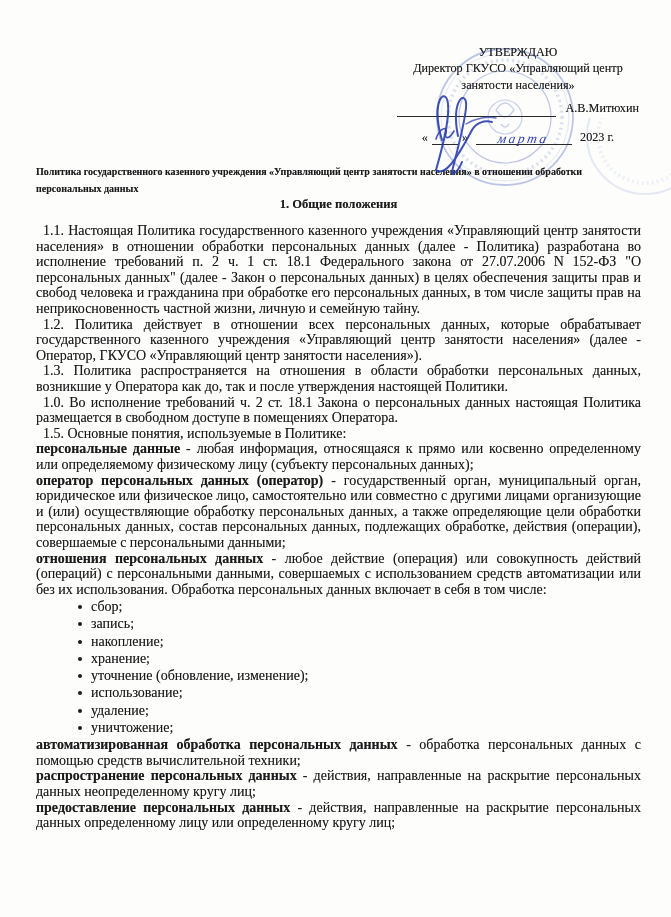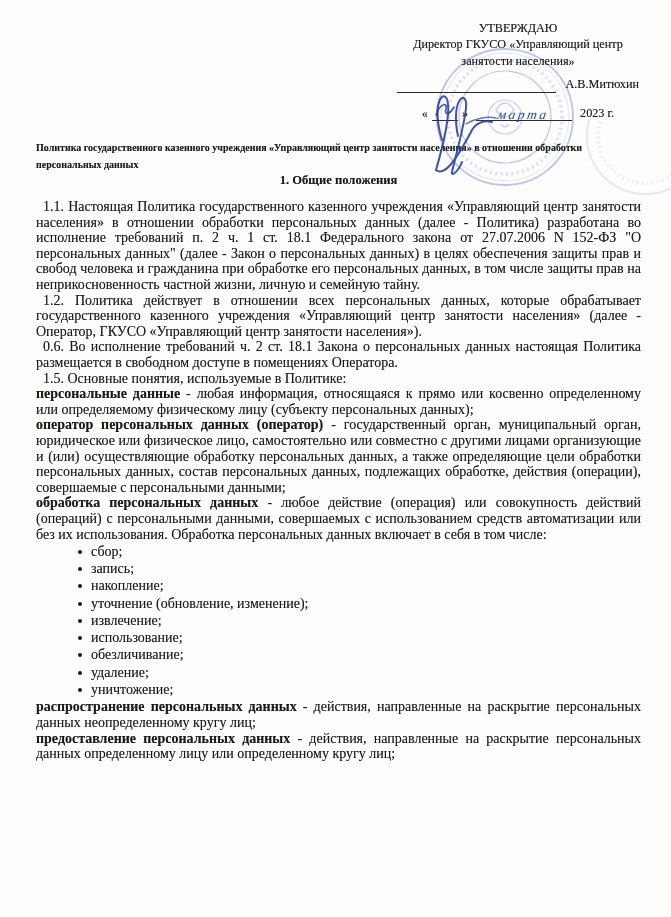--- a/index.html
+++ b/index.html
@@ -2,21 +2,21 @@
 <html lang="ru"><head>
 <meta charset="utf-8">
 <style>
   html,body { margin:0; padding:0; background:#e8e8e8; }
   .page {
     position:relative;
     width:671px; height:917px;
     margin:0 auto;
     background:#fdfdfb;
     box-sizing:border-box;
-    padding:20px 30px 0 36px;
+    padding:44px 30px 0 36px;
     font-family:"Liberation Serif","DejaVu Serif",serif;
     color:#1b1b1d;
     overflow:hidden;
     text-shadow:0 0 0.3px rgba(20,20,20,0.45);
   }
   
   .approval {
     width:242px;
     margin-left:auto;
     margin-right:2px;
@@ -156,36 +156,37 @@
     </div>
   </div>
 
   <div class="doc-title">Политика государственного казенного учреждения «Управляющий центр занятости населения» в отношении обработки персональных данных</div>
 
   <div class="section-heading">1. Общие положения</div>
 
   <div class="body-text">
     <p class="num">1.1. Настоящая Политика государственного казенного учреждения «Управляющий центр занятости населения» в отношении обработки персональных данных (далее - Политика) разработана во исполнение требований п. 2 ч. 1 ст. 18.1 Федерального закона от 27.07.2006 N 152-ФЗ "О персональных данных" (далее - Закон о персональных данных) в целях обеспечения защиты прав и свобод человека и гражданина при обработке его персональных данных, в том числе защиты прав на неприкосновенность частной жизни, личную и семейную тайну.</p>
     <p class="num">1.2. Политика действует в отношении всех персональных данных, которые обрабатывает государственного казенного учреждения «Управляющий центр занятости населения» (далее - Оператор, ГКУСО «Управляющий центр занятости населения»).</p>
-    <p class="num">0.6. Во исполнение требований ч. 2 ст. 18.1 Закона о персональных данных настоящая Политика размещается в свободном доступе в помещениях Оператора.</p>
+    <p class="num">1.3. Политика распространяется на отношения в области обработки персональных данных, возникшие у Оператора как до, так и после утверждения настоящей Политики.</p>
+    <p class="num">1.0. Во исполнение требований ч. 2 ст. 18.1 Закона о персональных данных настоящая Политика размещается в свободном доступе в помещениях Оператора.</p>
     <p class="num">1.5. Основные понятия, используемые в Политике:</p>
 
     <p class="def"><b>персональные данные</b><span> - любая информация, относящаяся к прямо или косвенно определенному или определяемому физическому лицу (субъекту персональных данных);</span></p>
     <p class="def"><b>оператор персональных данных (оператор)</b><span> - государственный орган, муниципальный орган, юридическое или физическое лицо, самостоятельно или совместно с другими лицами организующие и (или) осуществляющие обработку персональных данных, а также определяющие цели обработки персональных данных, состав персональных данных, подлежащих обработке, действия (операции), совершаемые с персональными данными;</span></p>
-    <p class="def"><b>обработка персональных данных</b><span> - любое действие (операция) или совокупность действий (операций) с персональными данными, совершаемых с использованием средств автоматизации или без их использования. Обработка персональных данных включает в себя в том числе:</span></p>
+    <p class="def"><b>отношения персональных данных</b><span> - любое действие (операция) или совокупность действий (операций) с персональными данными, совершаемых с использованием средств автоматизации или без их использования. Обработка персональных данных включает в себя в том числе:</span></p>
 
     <ul class="actions">
       <li>сбор;</li>
       <li>запись;</li>
       <li>накопление;</li>
+      <li>хранение;</li>
       <li>уточнение (обновление, изменение);</li>
-      <li>извлечение;</li>
       <li>использование;</li>
-      <li>обезличивание;</li>
       <li>удаление;</li>
       <li>уничтожение;</li>
     </ul>
 
+    <p class="def"><b>автоматизированная обработка персональных данных</b><span> - обработка персональных данных с помощью средств вычислительной техники;</span></p>
     <p class="def"><b>распространение персональных данных</b><span> - действия, направленные на раскрытие персональных данных неопределенному кругу лиц;</span></p>
     <p class="def"><b>предоставление персональных данных</b><span> - действия, направленные на раскрытие персональных данных определенному лицу или определенному кругу лиц;</span></p>
   </div>
 
 </div>
 
 </body></html>

